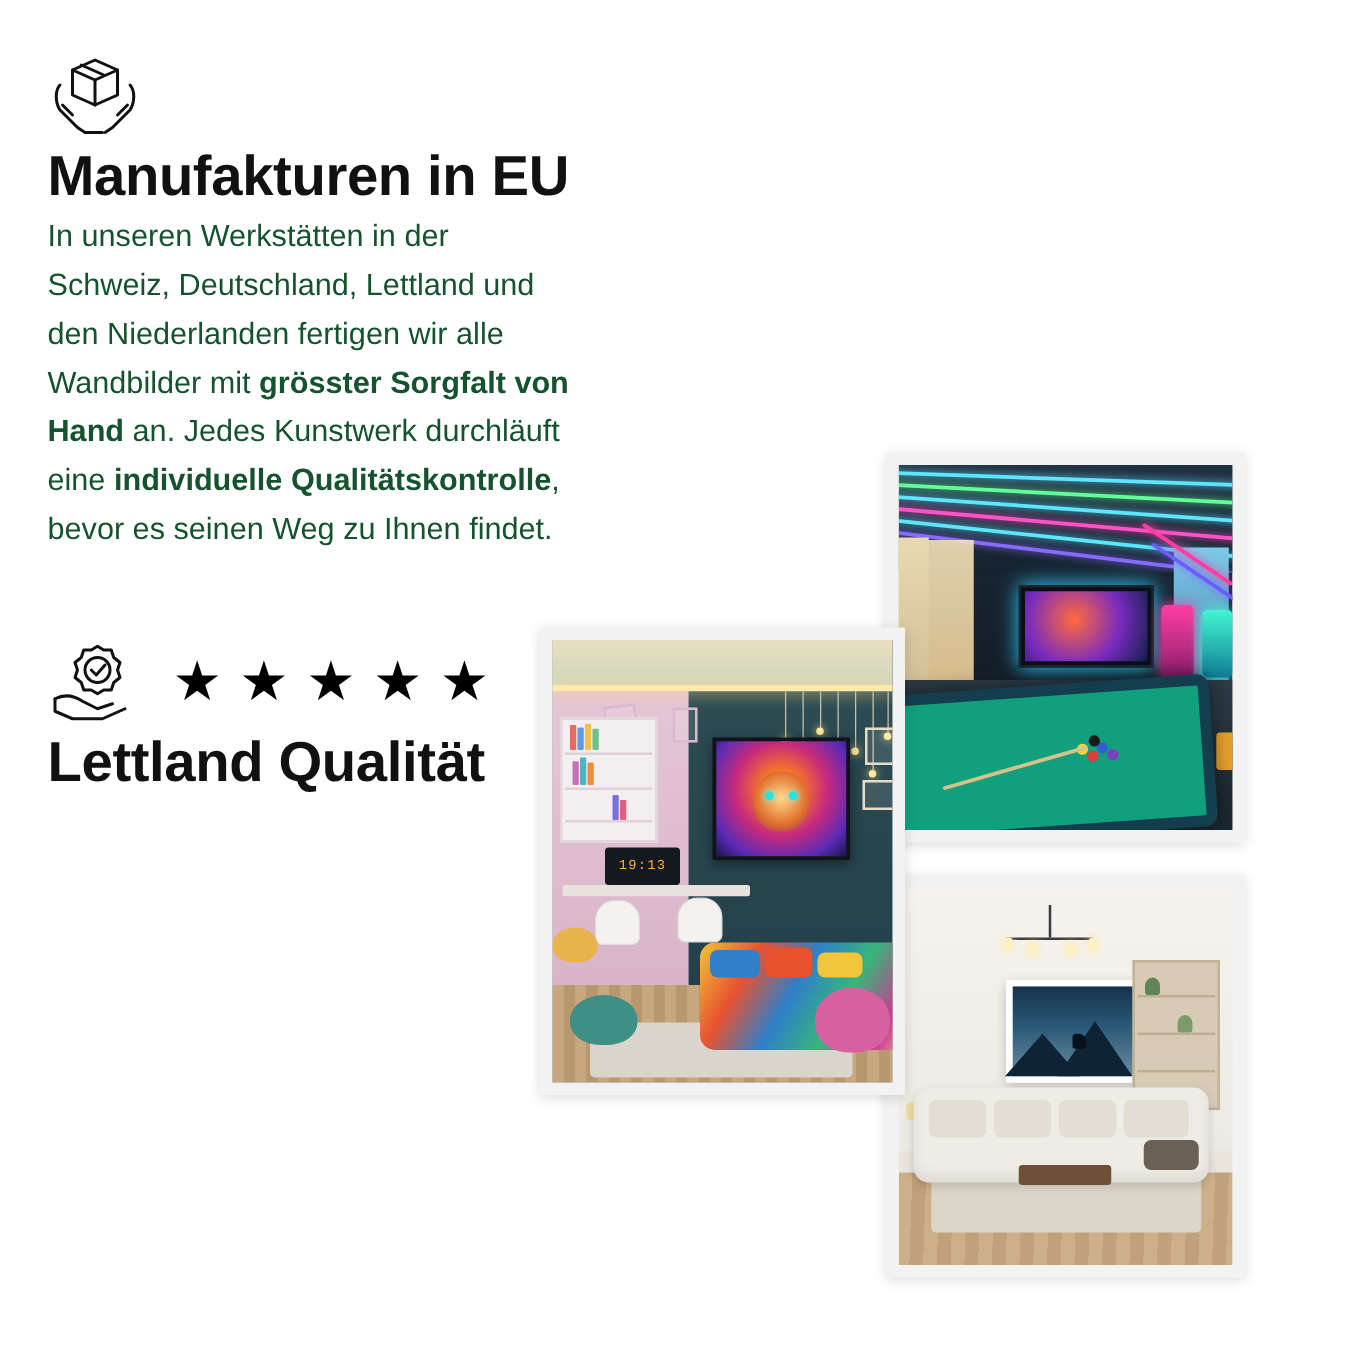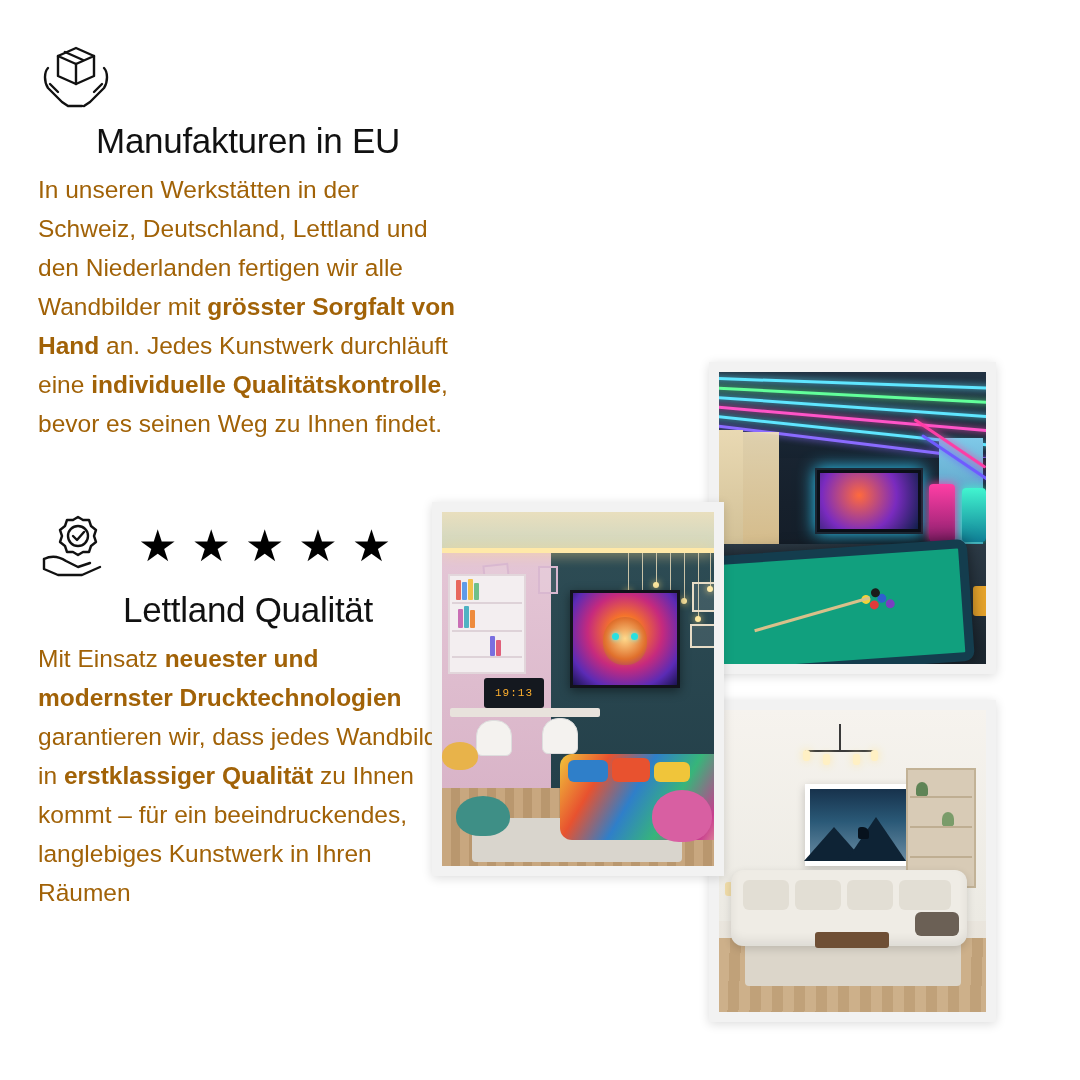--- a/index.html
+++ b/index.html
@@ -52,34 +52,33 @@
     gap: 14px;
     margin-left: 22px;
   }
   .star {
     font-size: 44px;
     line-height: 44px;
     color: #000000;
   }
 
   h2.block-title {
-    font-size: 35px;
+    font-size: 45px;
     line-height: 42px;
-    font-weight: normal;
+    font-weight: bold;
     margin: 6px 0 8px 0;
     letter-spacing: -0.3px;
-    text-align: center;
   }
 
   p.block-text {
     font-size: 24.5px;
     line-height: 39px;
     margin: 0;
     font-weight: normal;
-    color: #a16207;
+    color: #14532d;
   }
   p.block-text b { font-weight: bold; }
 
   .gap-between { height: 58px; }
 
   
   .logo-wrap {
     position: absolute;
     left: 660px;
     top: 30px;
@@ -389,23 +388,20 @@
         </div>
         <div class="stars">
           <span class="star">★</span>
           <span class="star">★</span>
           <span class="star">★</span>
           <span class="star">★</span>
           <span class="star">★</span>
         </div>
       </div>
       <h2 class="block-title">Lettland Qualität</h2>
-      <p class="block-text">
-        <span>Mit Einsatz </span><b>neuester und modernster Drucktechnologien</b><span> garantieren wir, dass jedes Wandbild in </span><b>erstklassiger Qualität</b><span> zu Ihnen kommt – für ein beeindruckendes, langlebiges Kunstwerk in Ihren Räumen</span>
-      </p>
     </div>
   </div>
 
 
   <div class="photo" id="photo-gameroom">
     <div class="inner">
       <div class="gr">
         <div class="gr-ceiling">
           <div class="gr-neon" style="left:-10px;top:10px;width:300px;color:#5fe6ff;transform:rotate(2deg)"></div>
           <div class="gr-neon" style="left:-10px;top:22px;width:300px;color:#62ff9a;transform:rotate(3deg)"></div>

